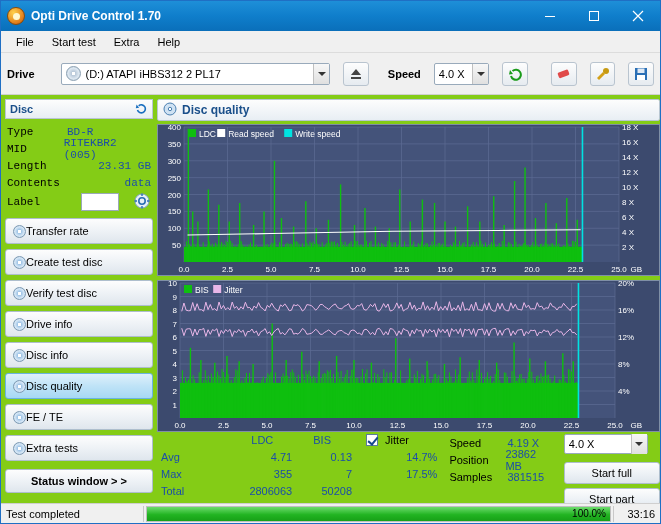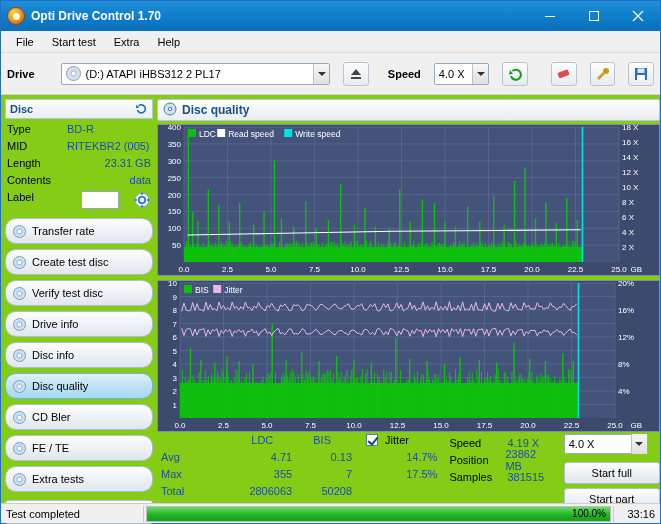--- a/index.html
+++ b/index.html
@@ -101,33 +101,33 @@
   .body { display: flex; height: 396px; }
   .sidebar { width: 158px; padding: 4px 4px 0 4px; }
   .panel-head {
     height: 20px; background: linear-gradient(to bottom,#fdfdfd,#e8eef4);
     border: 1px solid #b8c6d2; border-radius: 0;
     display: flex; align-items: center; padding: 0 4px;
     font-weight: bold; color: #1a4f8a; font-size: 11px;
   }
   .panel-head .spacer { flex:1; }
   .disc-table { margin: 4px 2px 0 2px; font-size: 11px; }
-  .disc-row { display:flex; height: 17px; }
+  .disc-row { display:flex; align-items:center; height: 17px; font-family: Liberation Mono, monospace; }
   .disc-row .k { width: 60px; color:#000; }
   .disc-row .v { color:#1b4ea8; }
   .disc-row .v.right { width: 84px; text-align:right; }
   .label-input {
     flex:1; height: 18px; background:#fff; border:1px solid #9aa9b8;
   }
   .side-btn {
     height: 26px; margin-top: 5px;
     background: linear-gradient(to bottom,#fdfdfd 0%,#eef2f6 50%,#dfe6ed 100%);
-    border: 1px solid #aebecd; border-radius: 11px;
+    border: 1px solid #aebecd; border-radius: 3px;
     display:flex; align-items:center; padding-left: 6px;
-    font-size: 11px; color:#000; gap: 6px;
+    font-size: 11px; color:#000; 
   }
   .side-btn.active {
     background: linear-gradient(to bottom,#dff0fb 0%,#bfe3f7 50%,#a7d8f4 100%);
     border-color:#6ab4e0;
   }
   .side-ic {
     width: 14px; height: 14px; flex:none;
     display:flex;align-items:center;justify-content:center;
   }
   .mini-disc {
@@ -348,26 +348,20 @@
         <span class="side-ic">
             <span class="mini-disc"></span>
           </span>
         <span>Disc info</span>
       </div>
       <div class="side-btn active">
         <span class="side-ic">
             <span class="mini-disc"></span>
           </span>
         <span>Disc quality</span>
-      </div>
-      <div class="side-btn">
-        <span class="side-ic">
-            <span class="mini-disc"></span>
-          </span>
-        <span>CD Bler</span>
       </div>
       <div class="side-btn">
         <span class="side-ic">
             <span class="mini-disc"></span>
           </span>
         <span>FE / TE</span>
       </div>
       <div class="side-btn">
         <span class="side-ic">
             <span class="mini-disc"></span>

